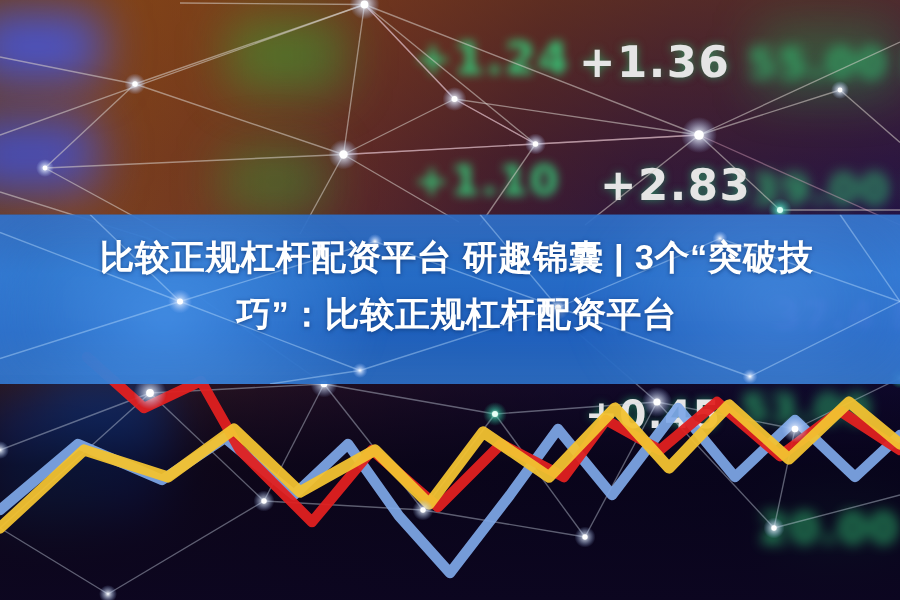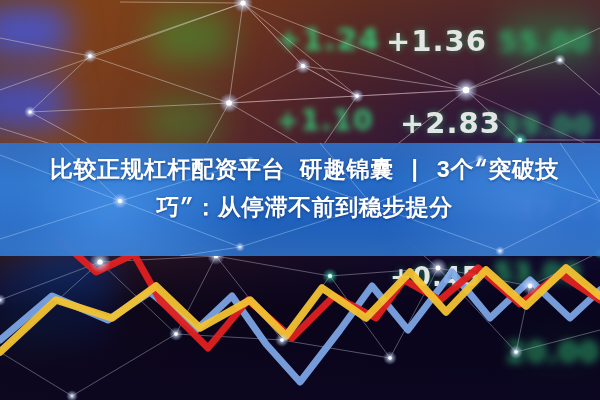--- a/index.html
+++ b/index.html
@@ -140,21 +140,21 @@
     position: relative;
     z-index: 4;
     padding: 9px 13px 0 22px;
     text-align: center;
     color: #ffffff;
     font-size: 23px;
     font-weight: bold;
     line-height: 38px;
     letter-spacing: 0.5px;
     text-shadow: 0 1px 3px rgba(0,30,80,0.55);
-    font-family: Liberation Mono, monospace;
+    font-family: Liberation Sans, sans-serif;
   }
   #headline .ln { display: block; }
 </style>
 </head>
 <body>
 
 <div id="banner">
 
   <div class="bg-base"></div>
   <div class="bg-base2"></div>
@@ -356,17 +356,17 @@
         <circle cx="372" cy="62" r="2" fill="#ffffff"></circle>
         <circle cx="250" cy="18" r="5" fill="url(#nodeGlow2)"></circle>
         <circle cx="480" cy="16" r="5" fill="url(#nodeGlow2)"></circle>
         <circle cx="240" cy="104" r="5" fill="url(#nodeGlow2)"></circle>
         <circle cx="500" cy="108" r="5" fill="url(#nodeGlow2)"></circle>
       </g>
     </svg>
 
     <div id="headline">
       <span class="ln">比较正规杠杆配资平台 研趣锦囊 | 3个“突破技</span>
-      <span class="ln">巧”：从停滞不前到稳步提分</span>
+      <span class="ln">巧”：比较正规杠杆配资平台</span>
     </div>
   </div>
 
 </div>
 
 </body></html>

